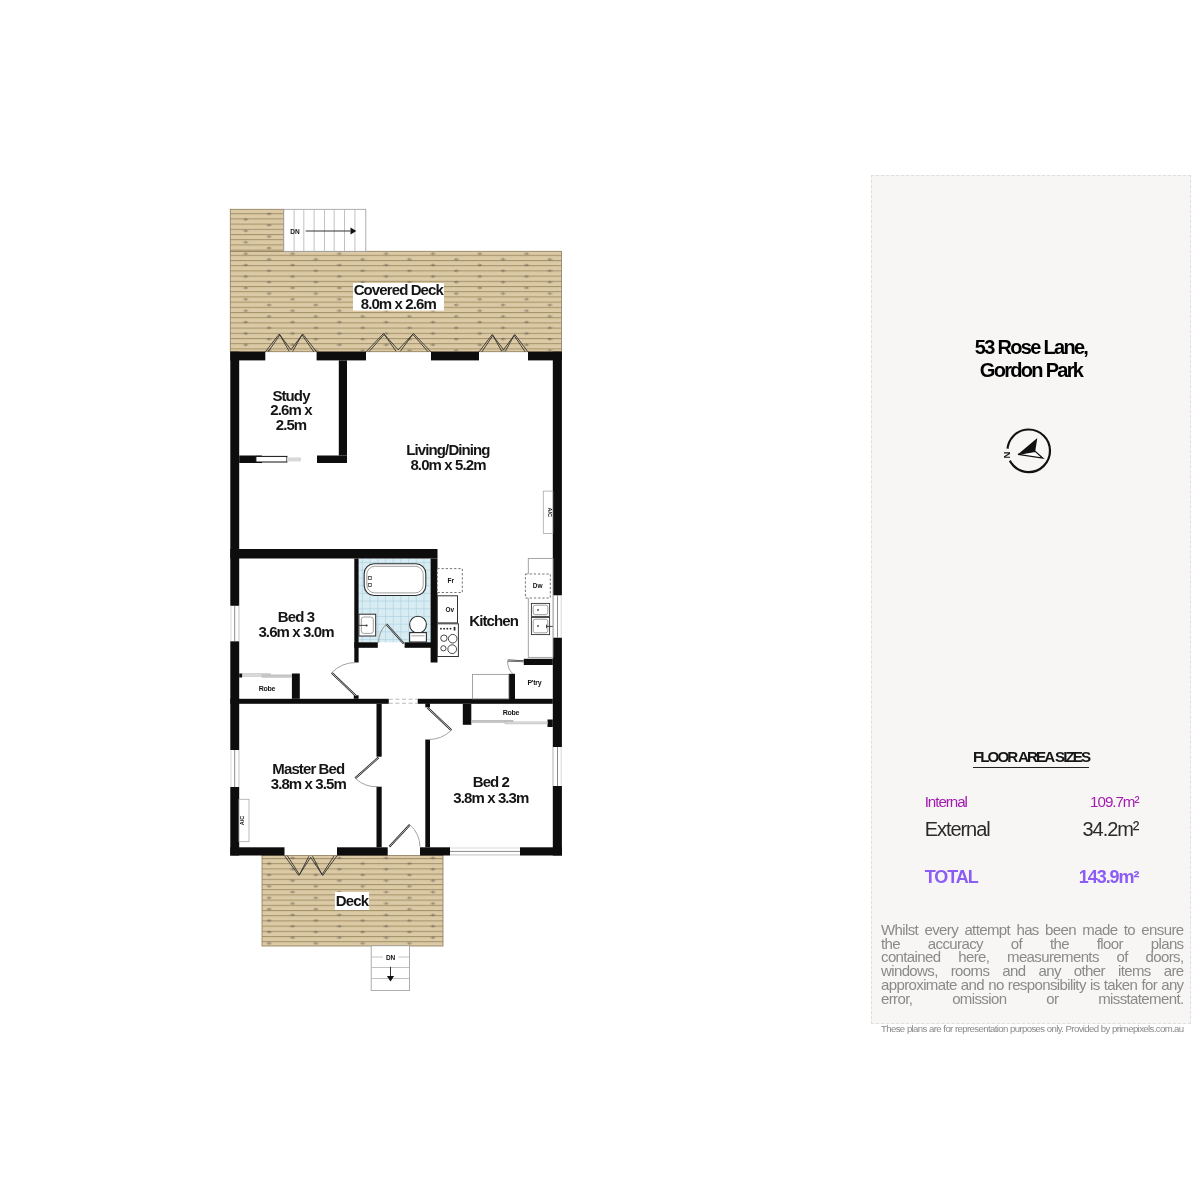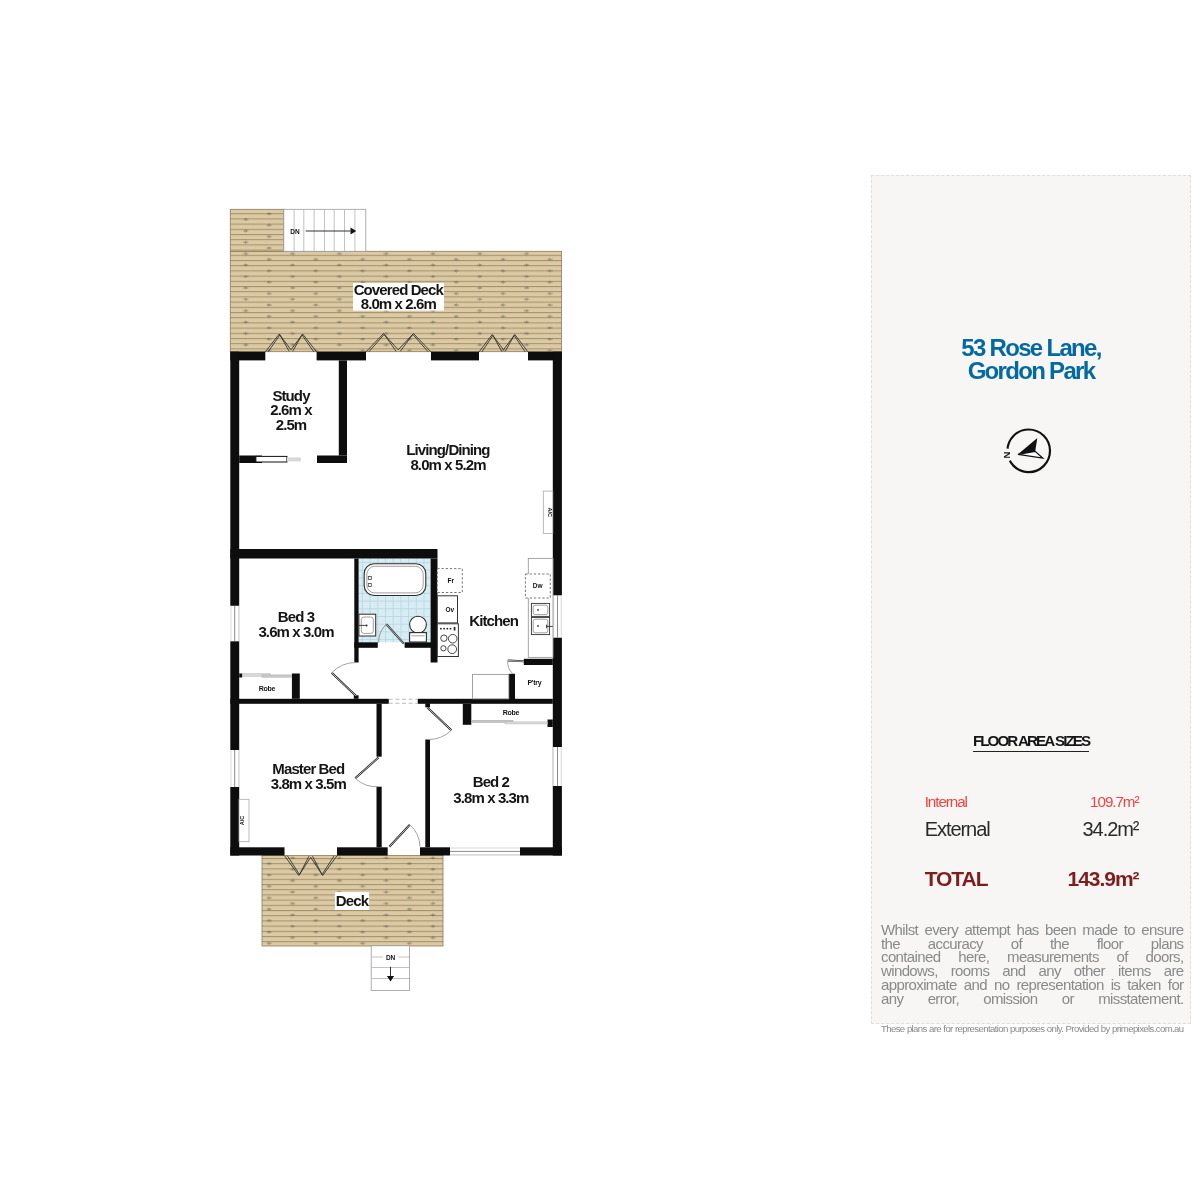--- a/index.html
+++ b/index.html
@@ -6,36 +6,36 @@
   *{box-sizing:border-box;}
   body{font-family:"Liberation Sans", sans-serif;filter:grayscale(0.001%);}
   .abs{position:absolute;}
 </style>
 </head>
 <body>
 <div style="position:relative;width:1200px;height:1200px;">
 
 <div class="abs" style="left:871px;top:175px;width:320px;height:849px;background:#f7f6f5;border:1px dashed #dedede;"></div>
 
-<div class="abs" style="left:871px;top:335.5px;width:320px;text-align:center;font-size:24px;font-weight:bold;color:#0369a1;line-height:23.6px;letter-spacing:-1.7px;">53 Rose Lane,<br>Gordon Park</div>
-
-<div class="abs" style="left:871px;top:732px;width:320px;text-align:center;">
+<div class="abs" style="left:871px;top:335.5px;width:320px;text-align:center;font-size:20px;font-weight:bold;color:#000000;line-height:23.6px;letter-spacing:-1.7px;">53 Rose Lane,<br>Gordon Park</div>
+
+<div class="abs" style="left:871px;top:748px;width:320px;text-align:center;">
   <span style="display:inline-block;font-size:15.2px;font-weight:bold;color:#161616;letter-spacing:-1.95px;border-bottom:1.3px solid #222;padding-bottom:2px;">FLOOR AREA SIZES</span>
 </div>
 
-<div class="abs" style="left:924.7px;top:792.6px;width:213.8px;font-size:15.2px;color:#ef4444;letter-spacing:-1.05px;">Internal<span style="float:right;">109.7m²</span></div>
+<div class="abs" style="left:924.7px;top:792.6px;width:213.8px;font-size:15.2px;color:#a21caf;letter-spacing:-1.05px;">Internal<span style="float:right;">109.7m²</span></div>
 
 <div class="abs" style="left:924.7px;top:817.6px;width:213.8px;font-size:20px;color:#2a2a2a;letter-spacing:-1.05px;">External<span style="float:right;">34.2m²</span></div>
 
-<div class="abs" style="left:924.7px;top:867.3px;width:213.8px;font-size:21px;font-weight:bold;color:#7f1d1d;letter-spacing:-1.05px;">TOTAL<span style="float:right;text-align:center;">143.9m²</span></div>
+<div class="abs" style="left:924.7px;top:867.3px;width:213.8px;font-size:18px;font-weight:bold;color:#8b5cf6;letter-spacing:-1.05px;">TOTAL<span style="float:right;text-align:center;">143.9m²</span></div>
 
 <div class="abs" style="left:881px;top:923px;width:302.5px;font-size:15px;line-height:13.7px;color:#8a8a8a;letter-spacing:-0.62px;text-align:justify;text-align-last:justify;">
   <div>Whilst every attempt has been made to ensure the accuracy of the floor plans</div>
   <div>contained here, measurements of doors, windows, rooms and any other items are</div>
-  <div>approximate and no representation is taken for any error, omission or misstatement.</div>
+  <div>approximate and no responsibility is taken for any error, omission or misstatement.</div>
 </div>
 
 <div class="abs" style="left:881px;top:1022px;width:302.5px;font-size:9.6px;line-height:13.7px;color:#8a8a8a;letter-spacing:-0.62px;text-align:justify;text-align-last:justify;">These plans are for representation purposes only. Provided by primepixels.com.au</div>
 
 <svg class="abs" style="left:0;top:0;" width="1200" height="1200" viewBox="0 0 1200 1200">
 <defs>
   <pattern id="deck" patternUnits="userSpaceOnUse" width="24" height="5.2">
     <rect x="0" y="0" width="24" height="5.2" fill="#dccaa6"></rect>
     <path d="M0 0.4H24" stroke="#a4906a" stroke-width="0.9"></path>
     <path d="M0 1.5H24" stroke="#cdbb92" stroke-width="0.8"></path>

